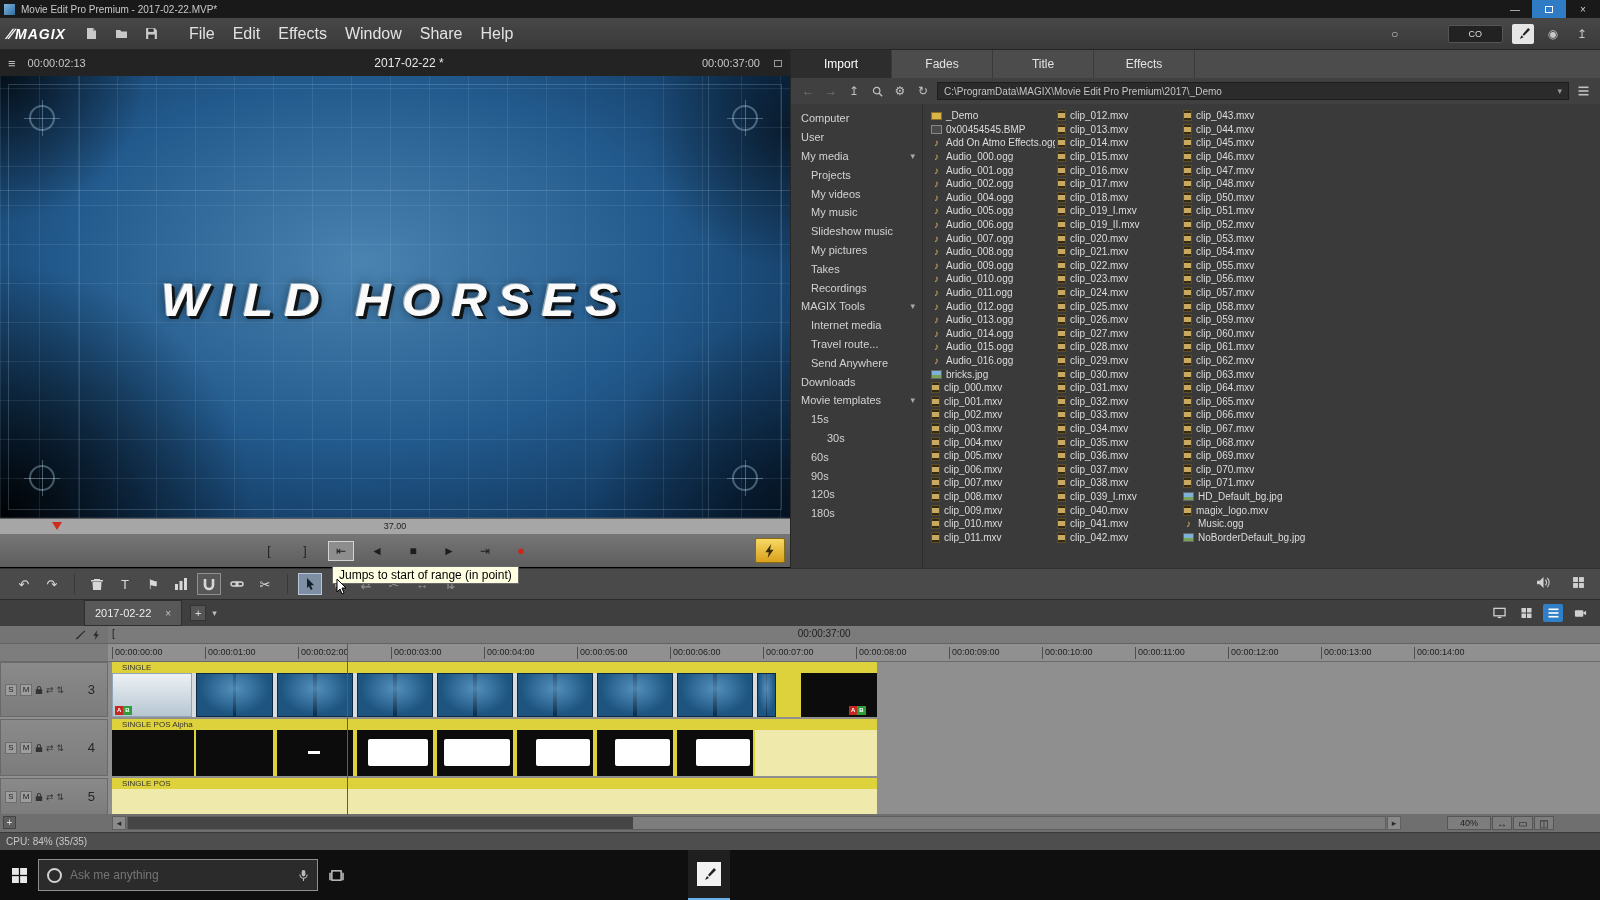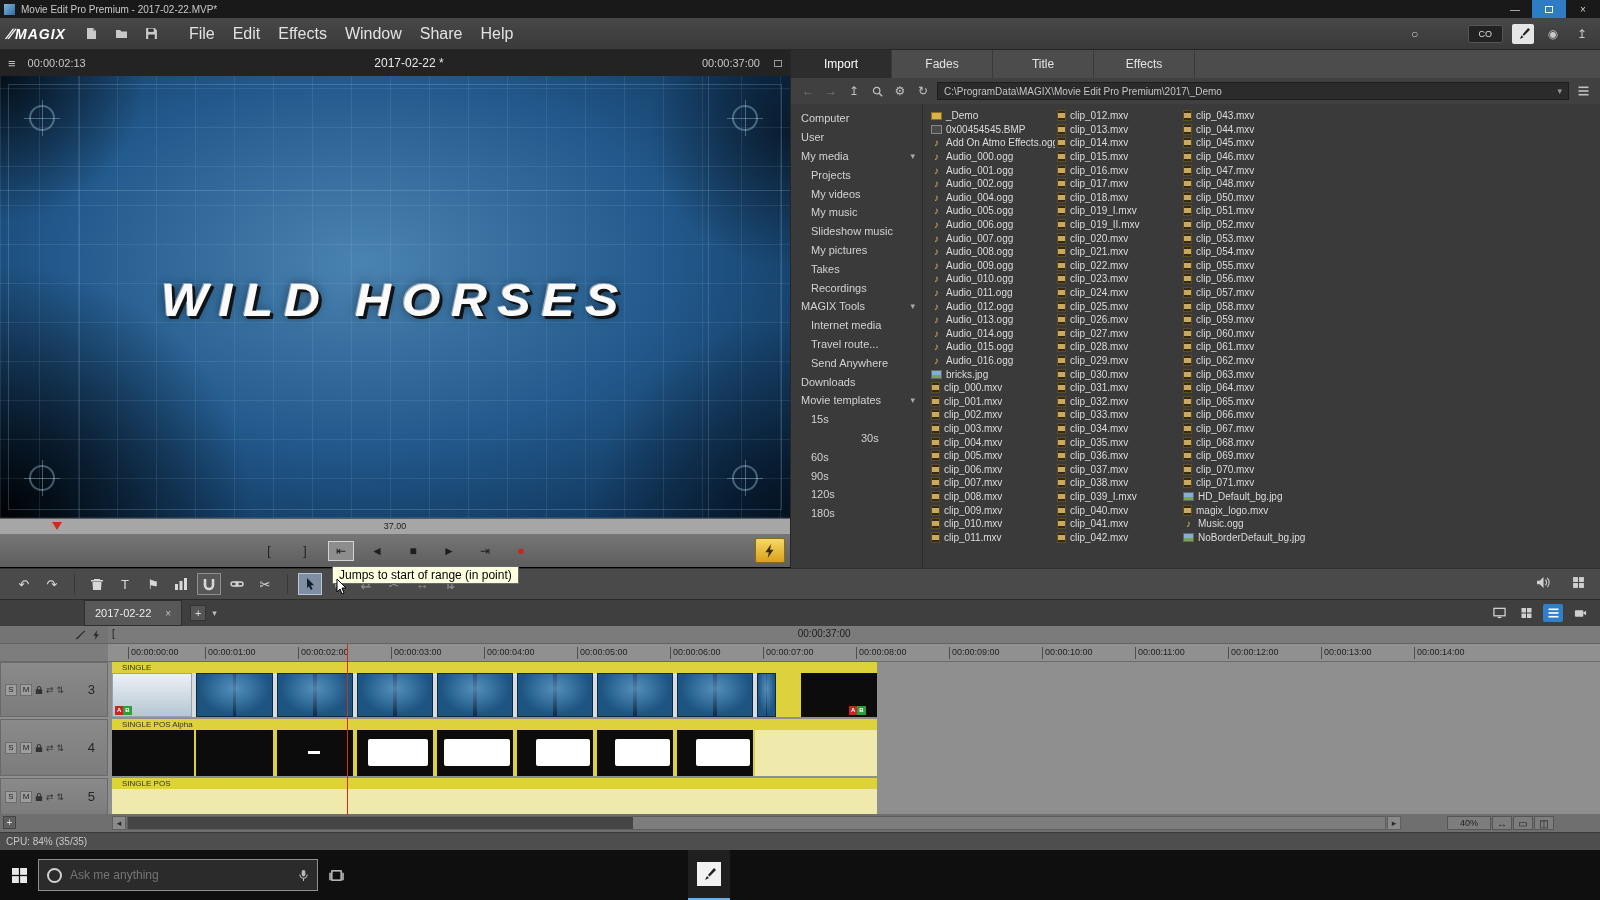--- a/index.html
+++ b/index.html
@@ -17,21 +17,21 @@
 
 .menubar{position:absolute;left:0;top:18px;right:0;height:32px;background:linear-gradient(#474747,#3a3a3a);display:flex;align-items:center;border-bottom:1px solid #262626;}
 .brand{display:flex;align-items:baseline;margin:0 16px 0 8px;color:#fff;}
 .brand-mark{font-weight:bold;font-style:italic;font-size:15px;margin-right:2px;}
 .brand-name{font-weight:bold;font-style:italic;font-size:14px;letter-spacing:1px;}
 .mb-icons{display:flex;gap:10px;margin-right:18px;color:#c9c9c9;}
 .mbtn{width:20px;height:20px;display:flex;align-items:center;justify-content:center;font-size:12px;}
 .mbtn svg{width:13px;height:13px;}
 .menu-item{color:#e2e2e2;font-size:16px;padding:4px 9px;}
 .mb-right{position:absolute;right:8px;display:flex;gap:9px;align-items:center;color:#c9c9c9;}
-.co-badge{background:#222;color:#ddd;font-size:9px;padding:3px 10px;border:1px solid #555;border-radius:2px;margin-left:34px;}
+.co-badge{background:#222;color:#ddd;font-size:9px;padding:3px 20px;border:1px solid #555;border-radius:2px;margin-left:34px;}
 .mbtn.light{background:#e6e6e6;color:#222;border-radius:2px;width:22px;height:20px;}
 
 
 .preview{position:absolute;left:0;top:50px;width:790px;height:518px;background:#000;}
 .pv-header{height:26px;background:#232323;display:flex;align-items:center;color:#c6c6c6;font-size:11px;padding:0 8px;position:relative;}
 .pv-burger{font-size:13px;margin-right:12px;color:#bbb;}
 .pv-title{position:absolute;left:0;right:0;text-align:center;color:#e8e8e8;font-size:12px;pointer-events:none;padding-left:28px;}
 .pv-tcr{margin-left:auto;margin-right:14px;}
 .corner-box{width:8px;height:7px;border:1px solid #999;}
 .pv-video{position:relative;height:442px;overflow:hidden;background:
@@ -358,21 +358,21 @@
           <div class="nav-item" style="padding-left: 10px;">
             <span>Downloads</span>
           </div>
           <div class="nav-item" style="padding-left: 10px;">
             <span>Movie templates</span>
             <span class="chev">▾</span>
           </div>
           <div class="nav-item" style="padding-left: 20px;">
             <span>15s</span>
           </div>
-          <div class="nav-item" style="padding-left: 36px; margin-left: 34px;">
+          <div class="nav-item" style="padding-left: 36px;">
             <span>30s</span>
           </div>
           <div class="nav-item" style="padding-left: 20px;">
             <span>60s</span>
           </div>
           <div class="nav-item" style="padding-left: 20px;">
             <span>90s</span>
           </div>
           <div class="nav-item" style="padding-left: 20px;">
             <span>120s</span>
@@ -893,21 +893,21 @@
           </svg>
       </div>
       <div class="rb-body">
         <span class="in-marker">[</span>
         <span class="range-time">00:00:37:00</span>
       </div>
     </div>
     <div class="tl-ruler">
       <div class="ruler-head"></div>
       <div class="ruler-body" id="ruler">
-          <div class="tick" style="left: 20px;">00:00:00:00</div>
+          <div class="tick" style="left: 4px;">00:00:00:00</div>
           <div class="tick" style="left: 97px;">00:00:01:00</div>
           <div class="tick" style="left: 190px;">00:00:02:00</div>
           <div class="tick" style="left: 283px;">00:00:03:00</div>
           <div class="tick" style="left: 376px;">00:00:04:00</div>
           <div class="tick" style="left: 469px;">00:00:05:00</div>
           <div class="tick" style="left: 562px;">00:00:06:00</div>
           <div class="tick" style="left: 655px;">00:00:07:00</div>
           <div class="tick" style="left: 748px;">00:00:08:00</div>
           <div class="tick" style="left: 841px;">00:00:09:00</div>
           <div class="tick" style="left: 934px;">00:00:10:00</div>

